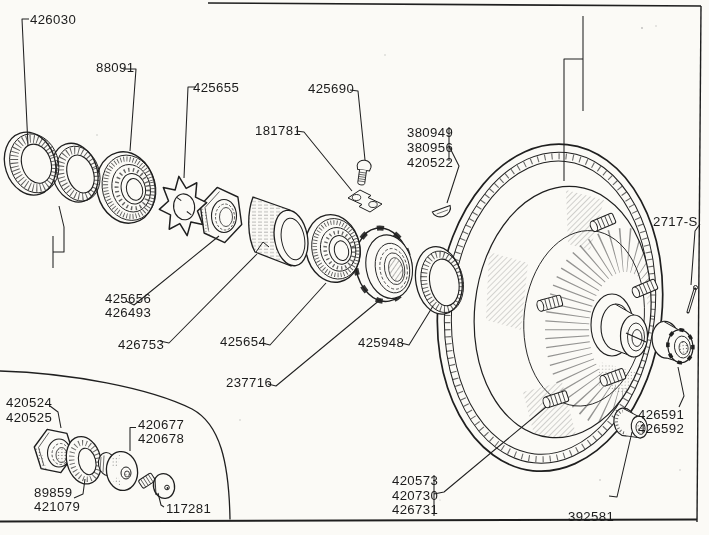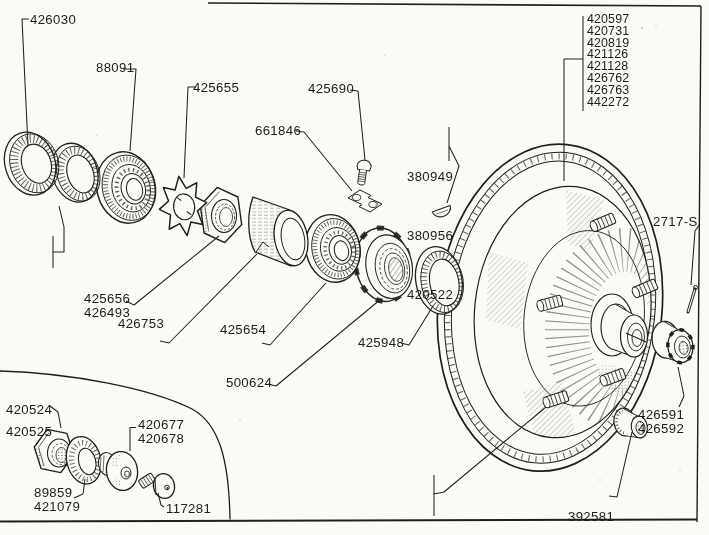--- a/index.html
+++ b/index.html
@@ -3,23 +3,23 @@
 <meta charset="utf-8">
 <style>
   html,body{margin:0;padding:0;background:#e8e8e4;}
   #page{position:relative;width:709px;height:535px;background:#fbfaf6;overflow:hidden;
         font-family:"Liberation Sans", sans-serif;}
   #art{position:absolute;left:0;top:0;z-index:1;}
   #labels{position:absolute;left:0;top:0;width:680px;height:535px;z-index:2;}
   .co{position:absolute;color:#1c1c1c;font-size:13.2px;line-height:14px;
       letter-spacing:.35px;white-space:nowrap;}
   .co .ln{display:block;}
-  .lh15 .ln{line-height:15px;margin-top:44px;}
-  .lh145 .ln{line-height:14.5px;margin-top:7px;}
-  .lh135 .ln{line-height:13.5px;}
+  .lh15 .ln{line-height:15px;}
+  .lh145 .ln{line-height:14.5px;}
+  .lh135 .ln{line-height:13.5px;margin-left:21px;}
   .small{font-size:12.4px;letter-spacing:.15px;}
   .small .ln{line-height:11.8px;}
 </style>
 </head>
 <body>
 
 <div id="page">
 
 <svg id="art" width="709" height="535" viewBox="0 0 709 535">
   <defs>
@@ -298,52 +298,47 @@
   <div class="co" style="left:96px;top:61px">
     <span class="ln">88091</span>
   </div>
   <div class="co" style="left:193px;top:81px">
     <span class="ln">425655</span>
   </div>
   <div class="co" style="left:308px;top:82px">
     <span class="ln">425690</span>
   </div>
   <div class="co" style="left:255px;top:124px">
-    <span class="ln">661846</span>
+    <span class="ln">181781</span>
   </div>
   <div class="co lh15" style="left:407px;top:125px">
     <span class="ln">380949</span>
     <span class="ln">380956</span>
     <span class="ln">420522</span>
   </div>
-  <div class="co small" style="left:587px;top:14px">
-    <span class="ln">420597</span>
-    <span class="ln">420731</span>
-    <span class="ln">420819</span>
-    <span class="ln">421126</span>
-    <span class="ln">421128</span>
-    <span class="ln">426762</span>
-    <span class="ln">426763</span>
-    <span class="ln">442272</span>
-  </div>
   <div class="co lh135" style="left:84px;top:292px">
     <span class="ln">425656</span>
     <span class="ln">426493</span>
   </div>
-  <div class="co" style="left:118px;top:317px">
+  <div class="co" style="left:118px;top:338px">
     <span class="ln">426753</span>
   </div>
-  <div class="co" style="left:220px;top:323px">
+  <div class="co" style="left:220px;top:335px">
     <span class="ln">425654</span>
   </div>
   <div class="co" style="left:358px;top:336px">
     <span class="ln">425948</span>
   </div>
   <div class="co" style="left:226px;top:376px">
-    <span class="ln">500624</span>
+    <span class="ln">237716</span>
+  </div>
+  <div class="co lh145" style="left:392px;top:474px">
+    <span class="ln">420573</span>
+    <span class="ln">420730</span>
+    <span class="ln">426731</span>
   </div>
   <div class="co" style="left:568px;top:510px">
     <span class="ln">392581</span>
   </div>
   <div class="co" style="left:638px;top:408px">
     <span class="ln">426591</span>
     <span class="ln">426592</span>
   </div>
   <div class="co" style="left:653px;top:215px">
     <span class="ln">2717-S</span>

